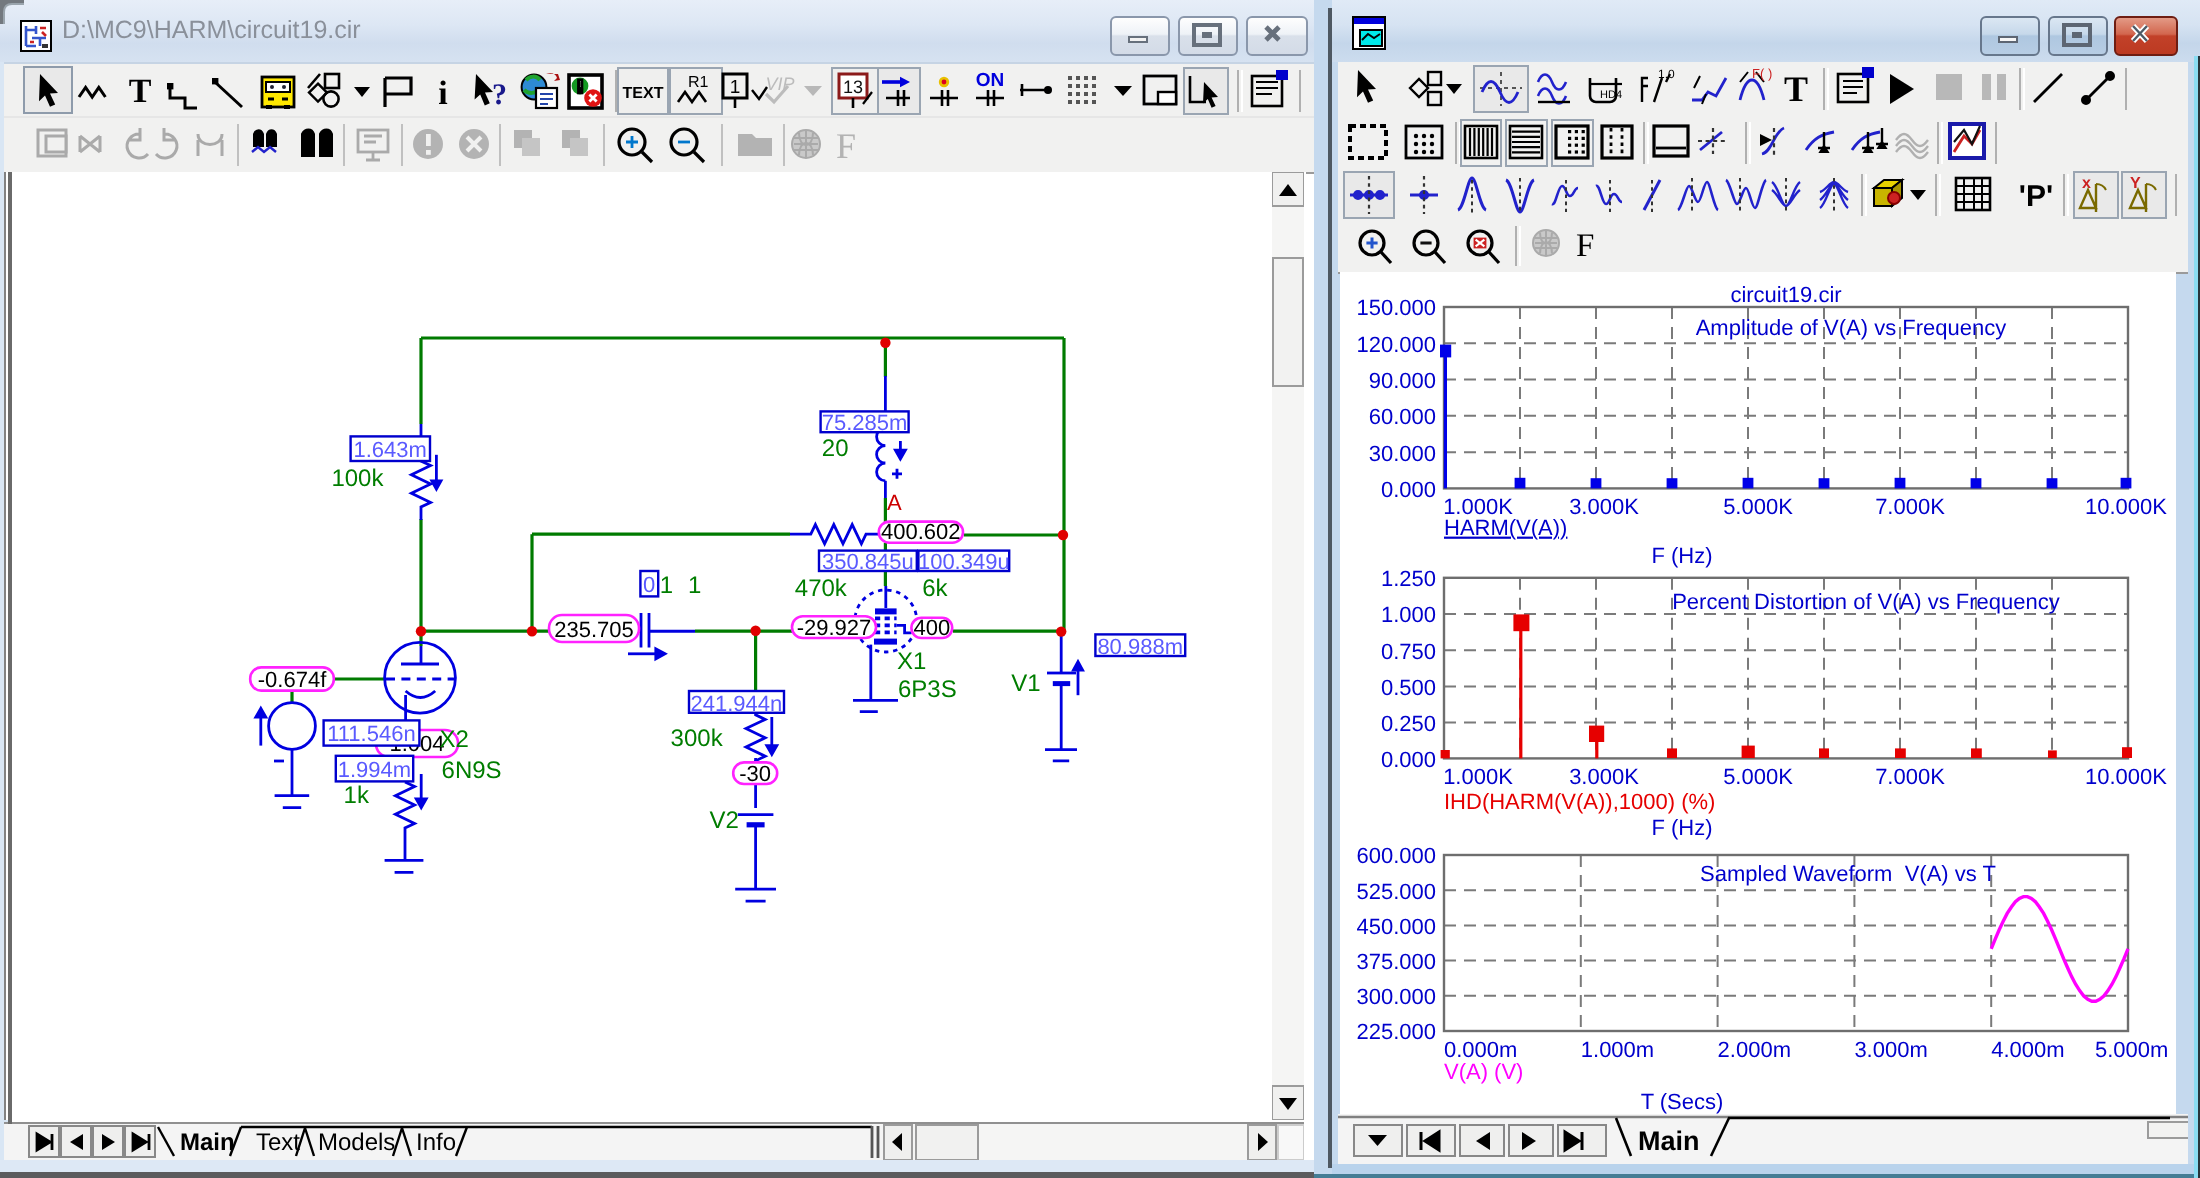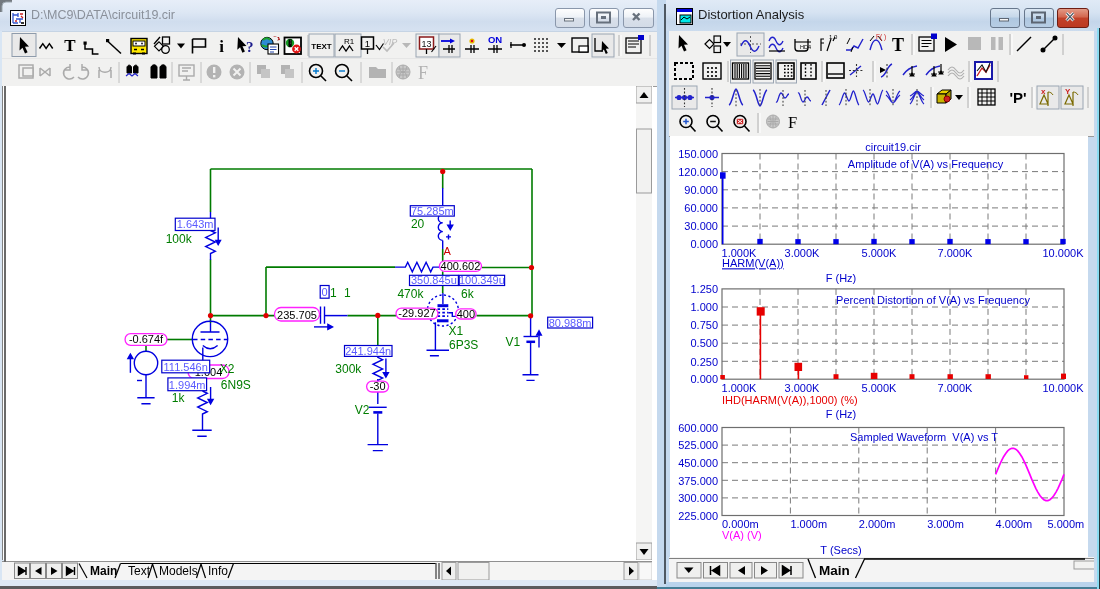--- a/index.html
+++ b/index.html
@@ -19,21 +19,21 @@
 
   <div class="abs" style="left:0;top:0;width:664px;height:31px;
        background:linear-gradient(180deg,#e7eef8 0%,#dde7f4 40%,#d0ddee 70%,#d6e2f1 100%);"></div>
 
   <svg class="abs" style="left:10px;top:10px" width="16" height="16" viewBox="0 0 16 16">
     <rect x="0.5" y="0.5" width="15" height="15" fill="#ffffff" stroke="#000" stroke-width="1"></rect>
     <path d="M3 3v10M3 5h5M8 3v4M6 9h7M10 9v4M3 13h5" stroke="#3355cc" stroke-width="1.3" fill="none"></path>
     <path d="M10 4h3M11 6l2 2M5 11h2" stroke="#cc2222" stroke-width="1.3" fill="none"></path>
     <rect x="11" y="12" width="3" height="2" fill="#333"></rect>
   </svg>
-  <div class="abs titletext" style="left:31px;top:0;color:#8a909a;font-size:12.5px;">D:\MC9\DATA\circuit19.cir</div>
+  <div class="abs titletext" style="left:31px;top:0;color:#8a909a;font-size:12.5px;">D:\MC9\HARM\circuit19.cir</div>
   <div class="abs" style="left:0;top:31px;width:4px;height:556px;background:#d9e6f4;"></div>
   <div class="abs" style="left:4px;top:86px;width:2px;height:476px;background:#6a6a6a;z-index:3;"></div>
   <svg class="abs" style="left:0;top:0" width="12" height="12" viewBox="0 0 12 12">
     <path d="M0 0h12v2H6Q2 2 2 6v6H0z" fill="#73797f"></path>
     <path d="M2 12V6Q2 2 6 2h6" fill="none" stroke="#9aa5ad" stroke-width="1"></path>
   </svg>
 
   <div class="capbtn" style="left:555px;top:8px;width:28px;"></div>
   <div class="capbtn" style="left:589px;top:8px;width:28px;"></div>
   <div class="capbtn" style="left:623px;top:8px;width:29px;"></div>
@@ -433,21 +433,20 @@
   <div class="abs" style="left:9px;top:0;width:434px;height:31px;
      background:linear-gradient(180deg,#e0eaf6 0%,#d6e3f2 40%,#c4d6ea 70%,#ccdcee 100%);"></div>
 
   <svg class="abs" style="left:19px;top:8px" width="17" height="17" viewBox="0 0 17 17">
     <rect x="0" y="0" width="17" height="17" fill="#000000"></rect>
     <rect x="1" y="1" width="15" height="15" fill="#ffffff"></rect>
     <rect x="1" y="1" width="15" height="3" fill="#0000dd"></rect>
     <rect x="4" y="7" width="11" height="8" fill="#00e8e8" stroke="#000" stroke-width="1"></rect>
     <path d="M5 12l3-3 3 2 3-2" stroke="#000" stroke-width="1" fill="none"></path>
   </svg>
-  <div class="abs titletext" style="left:41px;top:0;color:#1c1c1c;">Distortion Analysis</div>
 
   <div class="capbtn" style="left:333px;top:8px;width:28px;border-color:#67778c;
        background:linear-gradient(180deg,#dbe7f3 0%,#c6d8ea 45%,#aec7e0 50%,#b7cde4 100%);"></div>
   <div class="capbtn" style="left:367px;top:8px;width:28px;border-color:#67778c;
        background:linear-gradient(180deg,#dbe7f3 0%,#c6d8ea 45%,#aec7e0 50%,#b7cde4 100%);"></div>
   <div class="capbtn" style="left:400px;top:8px;width:30px;border:1px solid #6e1d12;
        background:linear-gradient(180deg,#e39a86 0%,#d2664e 45%,#c24129 50%,#bc3a22 100%);"></div>
   <svg class="abs" style="left:333px;top:8px" width="100" height="18" viewBox="0 0 100 18">
     <rect x="9" y="10" width="10" height="3.5" fill="#5d6673"></rect>
       <rect x="10" y="11" width="8" height="1.5" fill="#f6f6f6"></rect>

